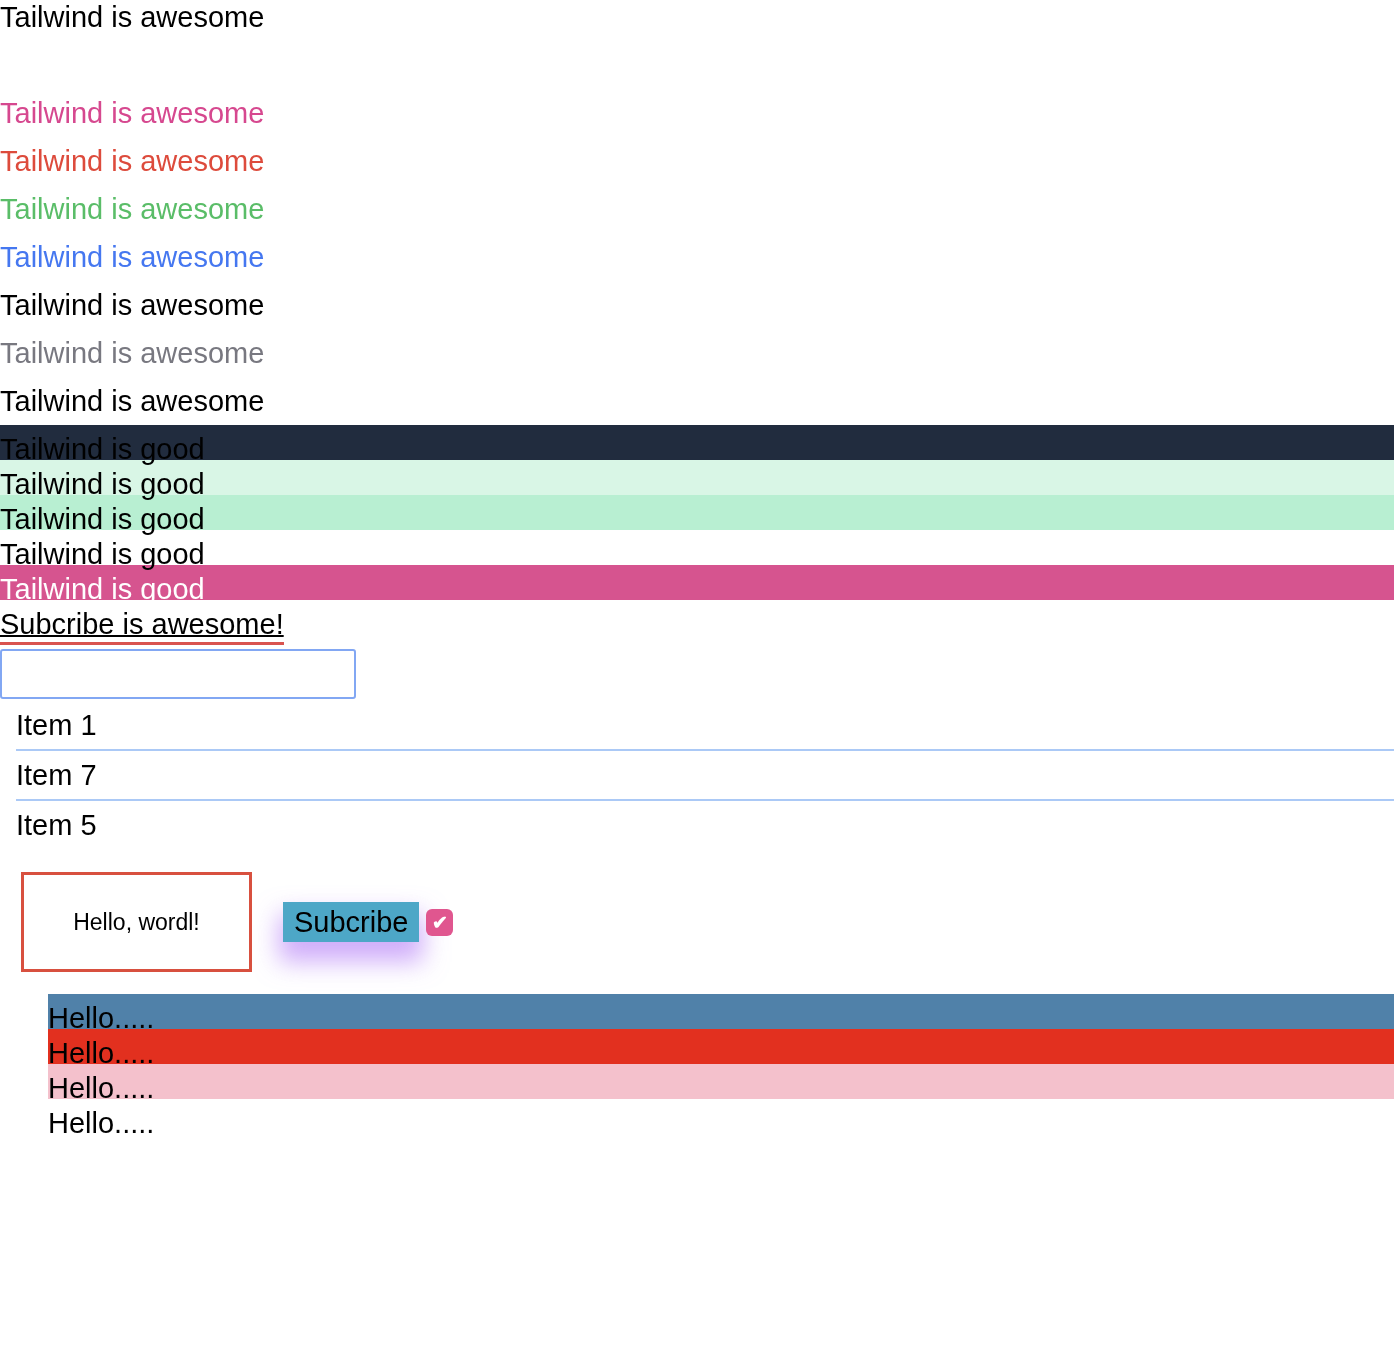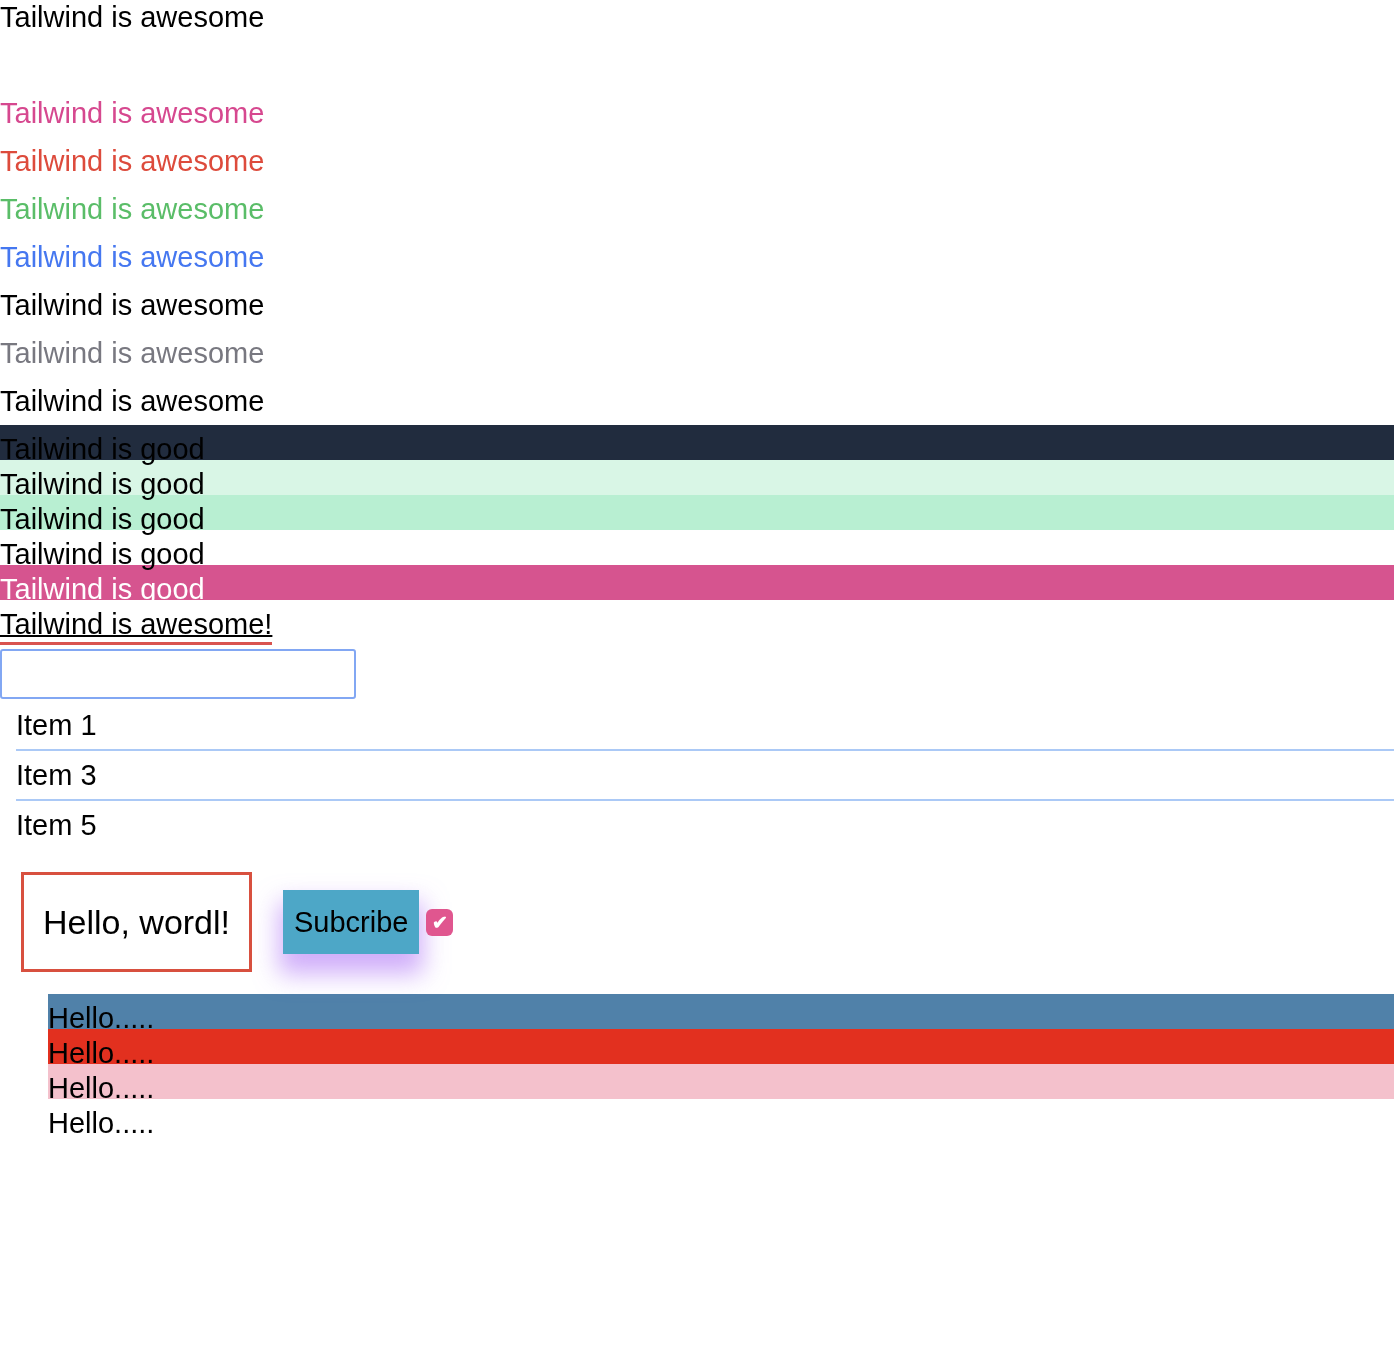--- a/index.html
+++ b/index.html
@@ -44,27 +44,27 @@
     display:flex;
     align-items:center;
     height:100px;
   }
   .hello-card{
     box-sizing:border-box;
     margin-left:21px;
     width:231px;height:100px;
     border:3px solid #d8503f;
     display:flex;align-items:center;justify-content:center;
-    font-size:34px;
+    font-size:23px;
     background:#fff;
   }
   .subscribe-btn{
     margin-left:31px;
     border:none;
-    height:64px;
+    height:40px;
     padding:0 11px;
     font-family:"Liberation Sans", sans-serif;
     font-size:29px;
     color:#000;
     cursor:pointer;
   }
   .checkbox{
     margin-left:7px;
     width:27px;height:27px;
     border-radius:6px;
@@ -89,28 +89,28 @@
 <div class="text-line" style="color: rgb(120, 120, 128);">Tailwind is awesome</div>
 <div class="text-line" style="color: rgb(0, 0, 0);">Tailwind is awesome</div>
 
 <div class="bg-row" style="background-color: rgb(33, 44, 62); color: rgb(0, 0, 0);">Tailwind is good</div>
 <div class="bg-row" style="background-color: rgb(217, 246, 230); color: rgb(0, 0, 0);">Tailwind is good</div>
 <div class="bg-row" style="background-color: rgb(184, 239, 210); color: rgb(0, 0, 0);">Tailwind is good</div>
 <div class="bg-row" style="background-color: rgb(255, 255, 255); color: rgb(0, 0, 0);">Tailwind is good</div>
 <div class="bg-row" style="background-color: rgb(214, 84, 143); color: rgb(255, 255, 255);">Tailwind is good</div>
 
 <div class="underline-row">
-  <span class="ul-text" style="border-bottom-color: rgb(217, 83, 79);">Tailwind is awesome!</span>
+  <span class="ul-text" style="border-bottom-color: rgb(217, 83, 79);">Subcribe is awesome!</span>
 </div>
 
 <input class="text-input" type="text" value="" style="border-color: rgb(130, 167, 243);">
 
 <ul class="items">
   <li>Item 1</li>
-  <li>Item 3</li>
+  <li>Item 7</li>
   <li>Item 5</li>
 </ul>
 
 <div class="card-row">
   <div class="hello-card" style="border-color: rgb(216, 80, 63);">
     <span>Hello, wordl!</span>
   </div>
   <button class="subscribe-btn" style="background-color: rgb(77, 167, 199); box-shadow: rgba(169, 108, 245, 0.55) 0px 16px 24px 4px;">Subcribe</button>
   <div class="checkbox" style="background-color: rgb(224, 86, 143);">
     <span class="check">✔</span>

